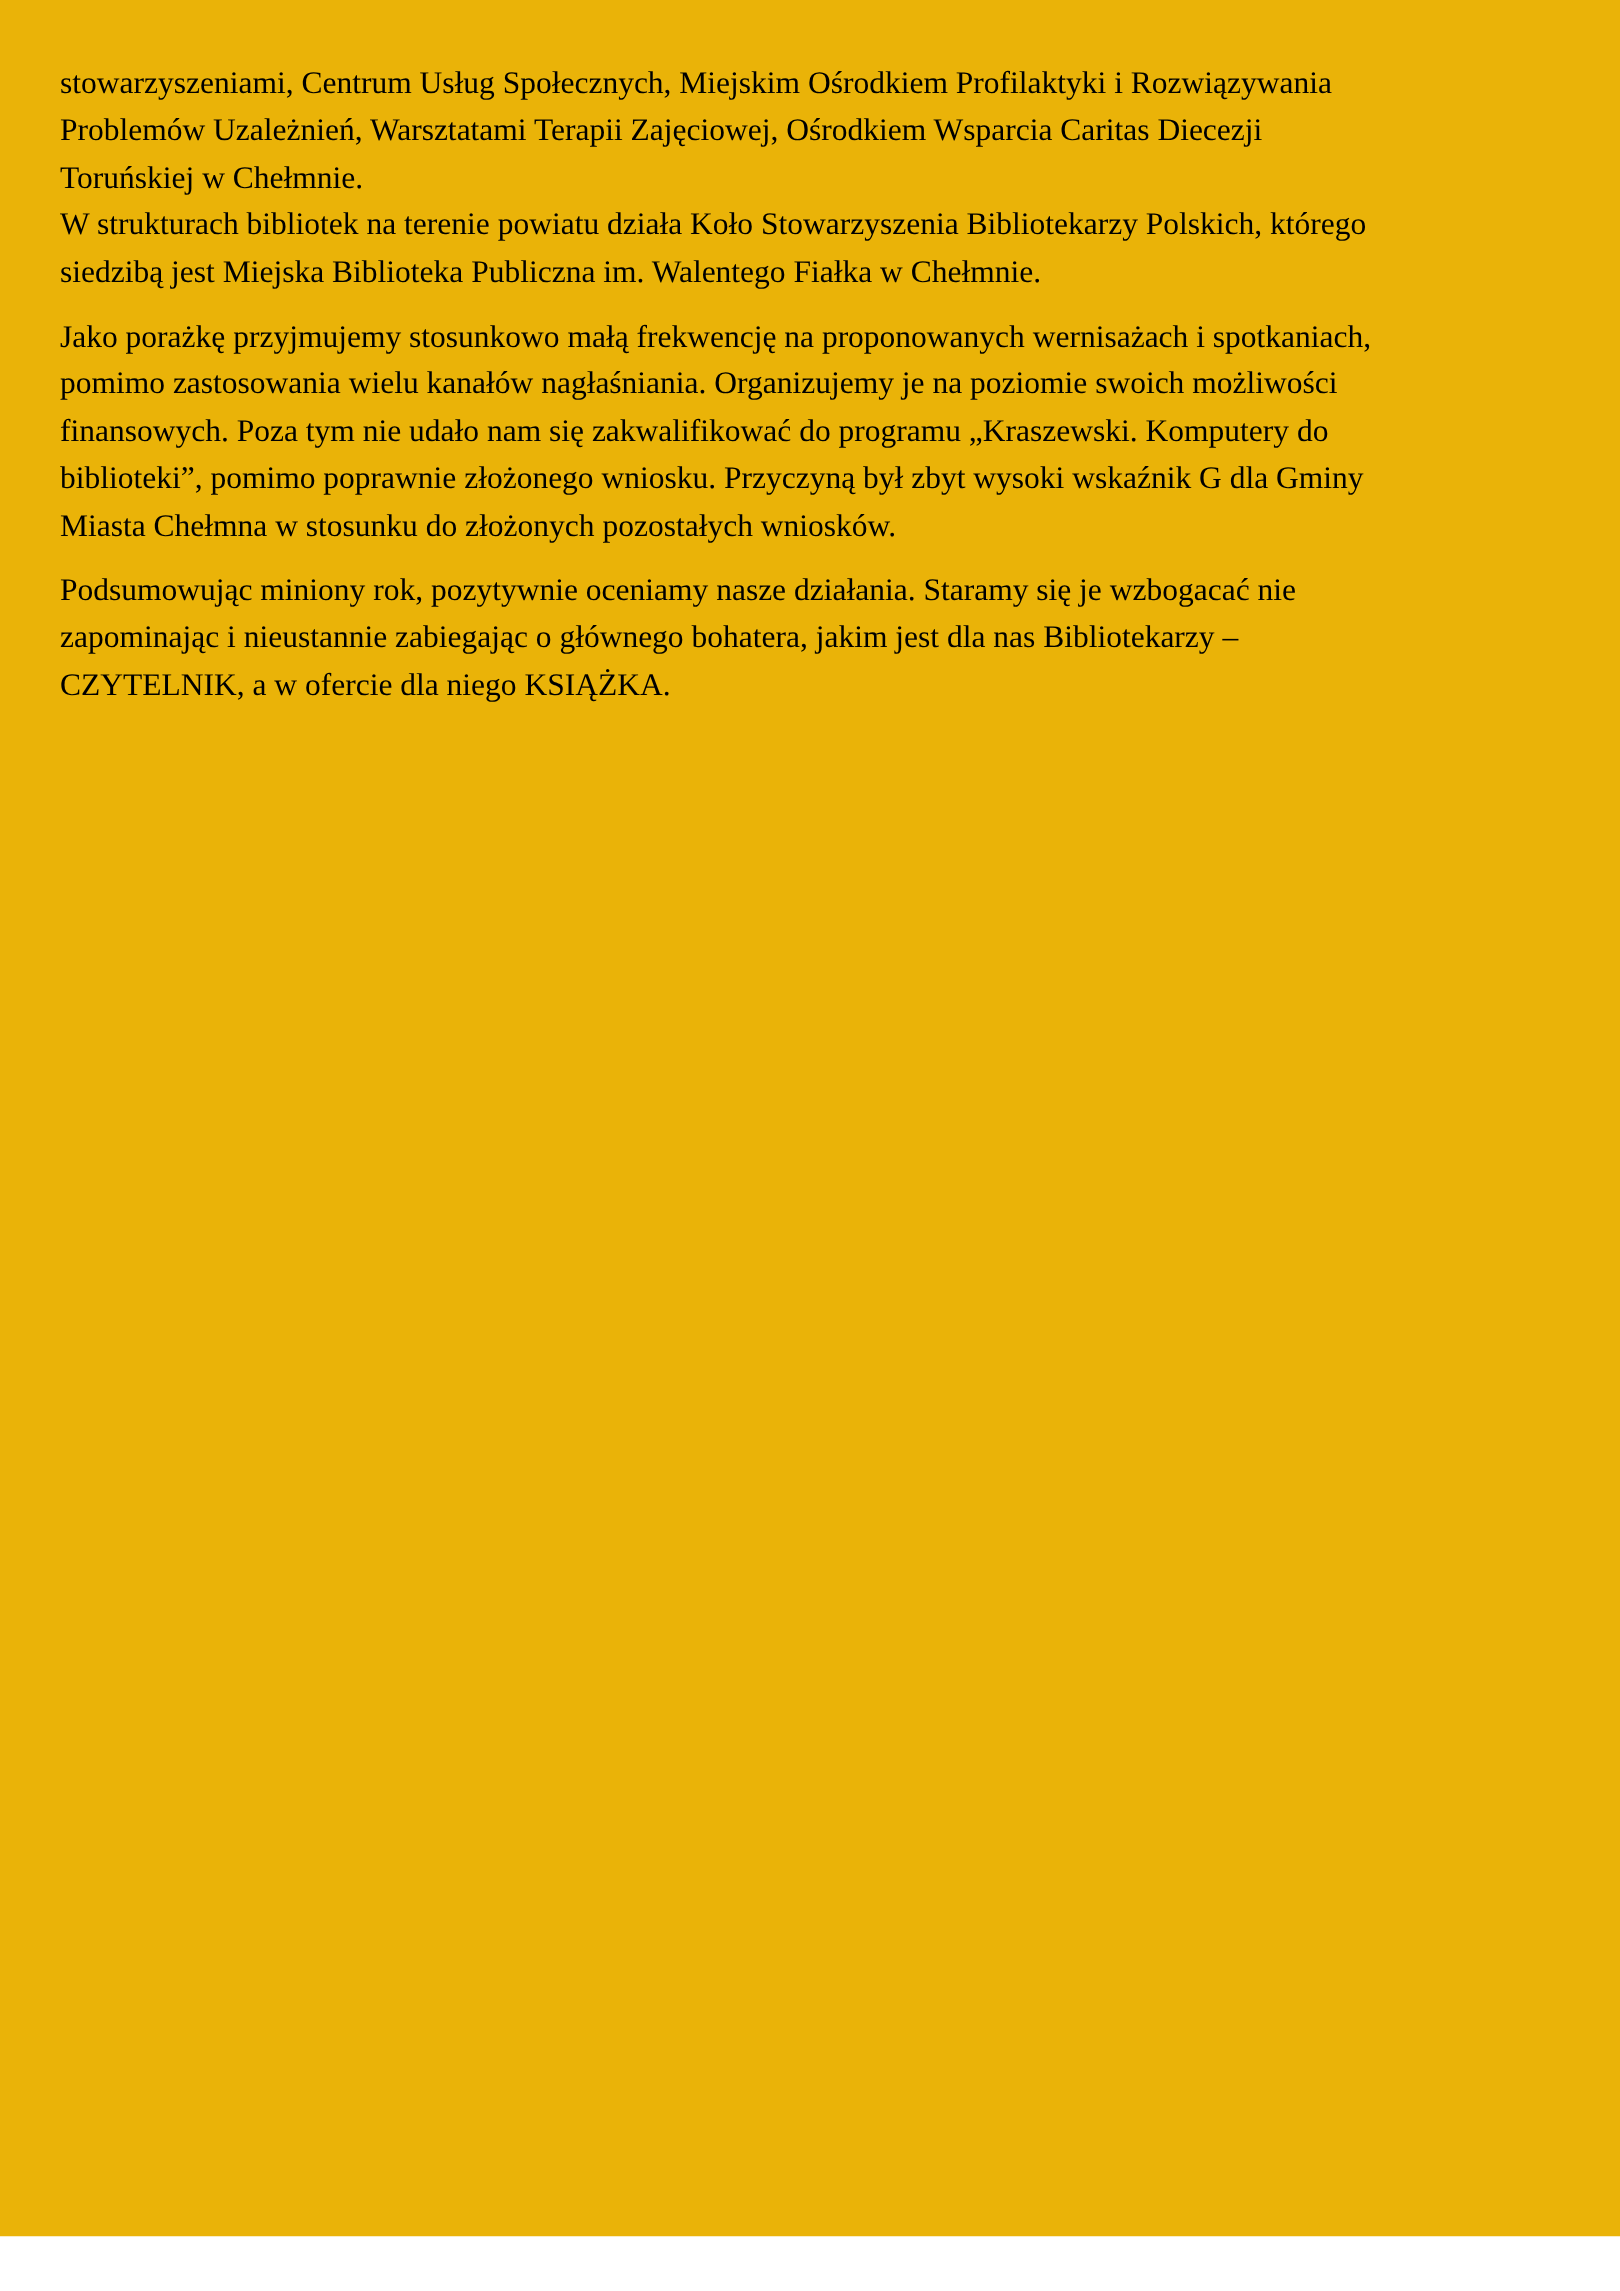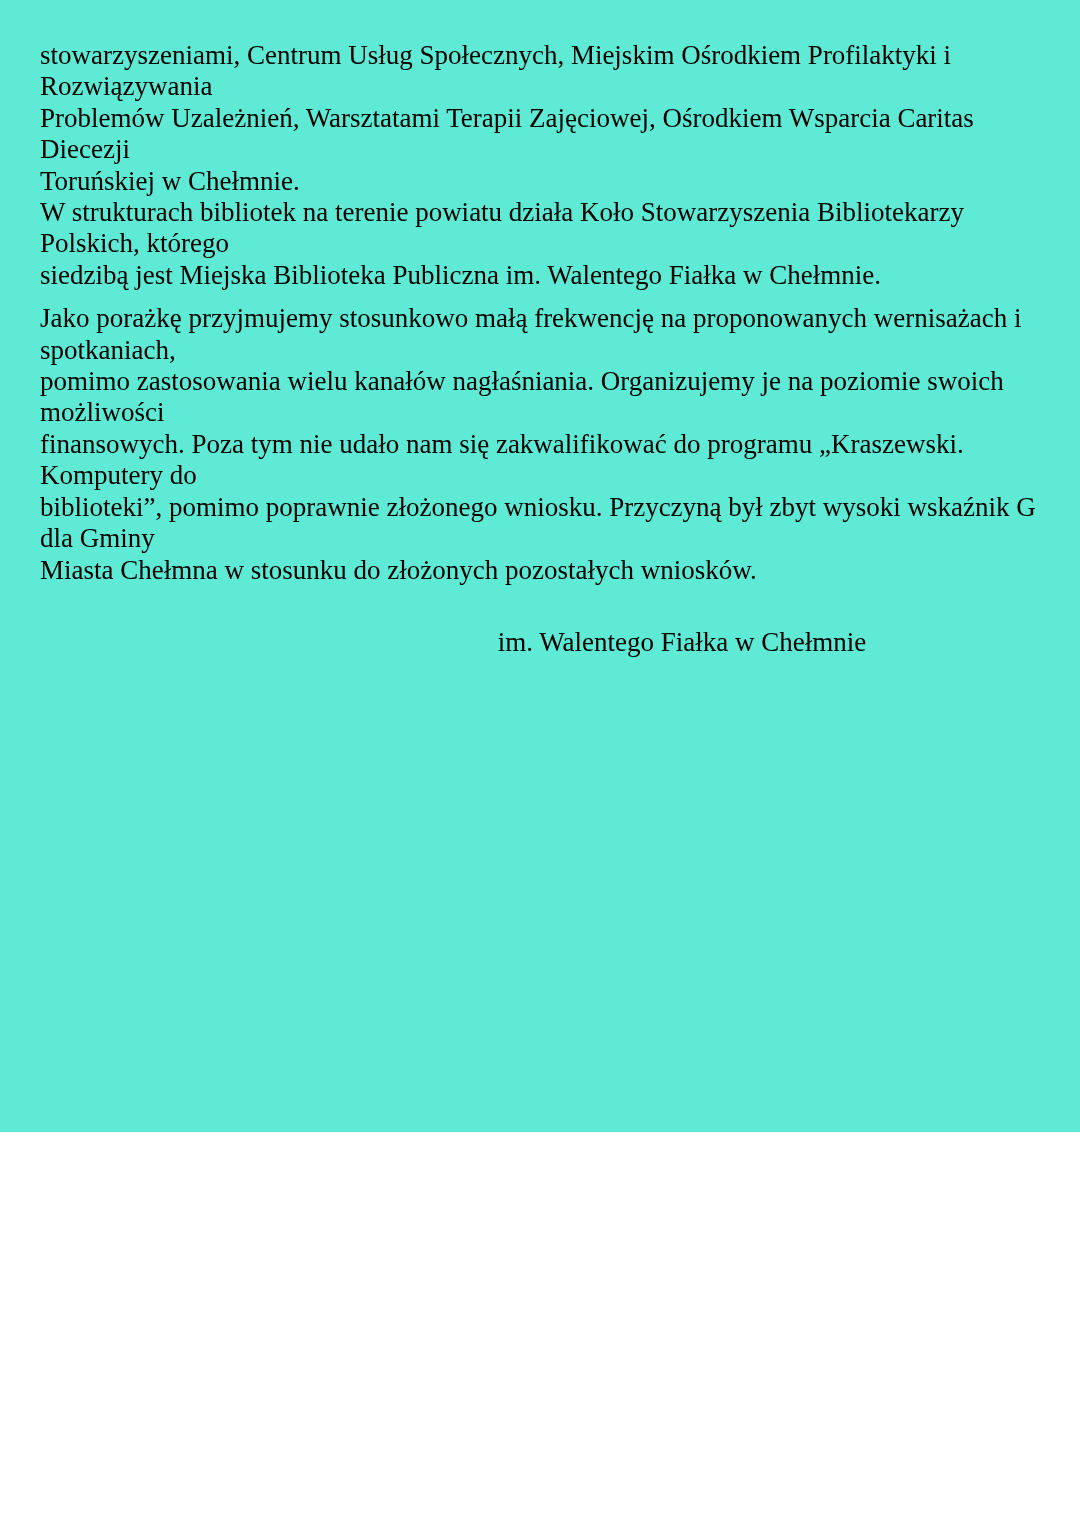--- a/index.html
+++ b/index.html
@@ -3,25 +3,25 @@
 <meta charset="utf-8">
 <style>
   html, body {
     margin: 0;
     padding: 0;
     background: #ffffff;
   }
   .page {
     position: relative;
     width: 1080px;
-    height: 1132px;
-    background: #5eead4;
+    height: 1491px;
+    background: #eab308;
     color: #000000;
     font-family: "Liberation Serif", "DejaVu Serif", serif;
-    font-size: 27px;
+    font-size: 21px;
     line-height: 31.4px;
     box-sizing: border-box;
     padding: 40px 38px 0 40px;
     overflow: hidden;
   }
   .para {
     margin: 0 0 12px 0;
     width: 1002px;
     white-space: pre-line; 
     text-align: left;
@@ -44,17 +44,19 @@
     <p class="para">stowarzyszeniami, Centrum Usług Społecznych, Miejskim Ośrodkiem Profilaktyki i Rozwiązywania
 Problemów Uzależnień, Warsztatami Terapii Zajęciowej, Ośrodkiem Wsparcia Caritas Diecezji
 Toruńskiej w Chełmnie.
 W strukturach bibliotek na terenie powiatu działa Koło Stowarzyszenia Bibliotekarzy Polskich, którego
 siedzibą jest Miejska Biblioteka Publiczna im. Walentego Fiałka w Chełmnie.</p>
     <p class="para">Jako porażkę przyjmujemy stosunkowo małą frekwencję na proponowanych wernisażach i spotkaniach,
 pomimo zastosowania wielu kanałów nagłaśniania. Organizujemy je na poziomie swoich możliwości
 finansowych. Poza tym nie udało nam się zakwalifikować do programu „Kraszewski. Komputery do
 biblioteki”, pomimo poprawnie złożonego wniosku. Przyczyną był zbyt wysoki wskaźnik G dla Gminy
 Miasta Chełmna w stosunku do złożonych pozostałych wniosków.</p>
+    <p class="para">Podsumowując miniony rok, pozytywnie oceniamy nasze działania. Staramy się je wzbogacać nie
+zapominając i nieustannie zabiegając o głównego bohatera, jakim jest dla nas Bibliotekarzy –
+CZYTELNIK, a w ofercie dla niego KSIĄŻKA.</p>
     <div class="signature">
-      <div>im. Walentego Fiałka w Chełmnie</div>
     </div>
   </div>
 </div>
 
 </body></html>

